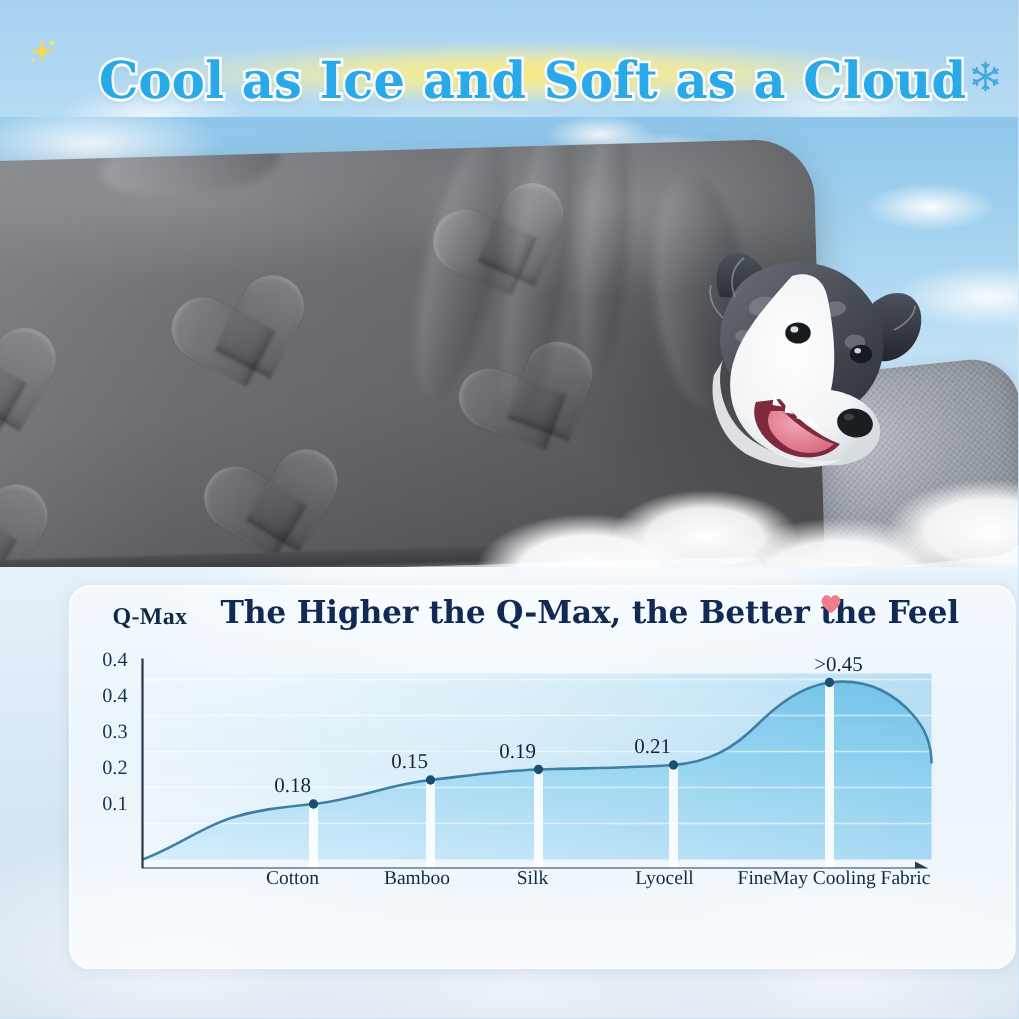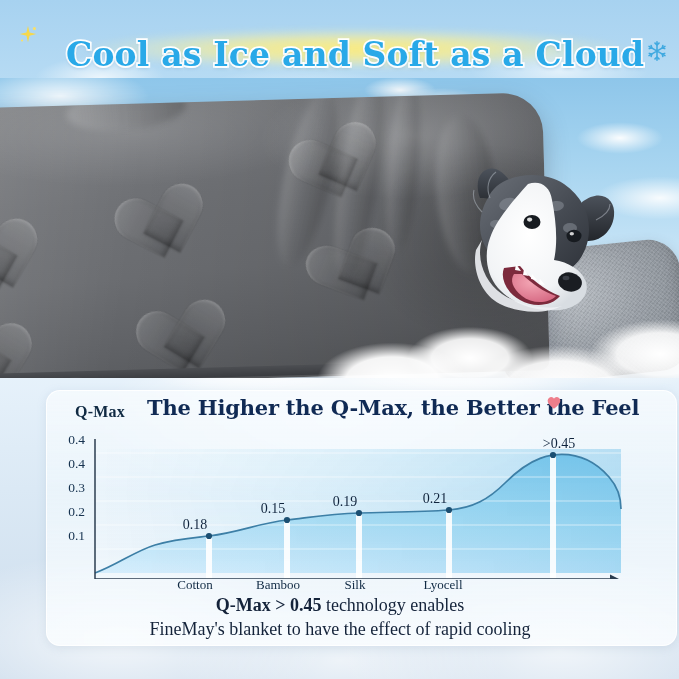--- a/index.html
+++ b/index.html
@@ -459,23 +459,18 @@
     <div class="dlabel" style="left:128px; top:126px; width:40px;">0.18</div>
     <div class="dlabel" style="left:206px; top:110px; width:40px;">0.15</div>
     <div class="dlabel" style="left:278px; top:103px; width:40px;">0.19</div>
     <div class="dlabel" style="left:368px; top:100px; width:40px;">0.21</div>
     <div class="dlabel" style="left:482px; top:45px; width:60px;">&gt;0.45</div>
 
     <div class="xlabel" style="left:118px; width:60px;">Cotton</div>
     <div class="xlabel" style="left:196px; width:70px;">Bamboo</div>
     <div class="xlabel" style="left:283px; width:50px;">Silk</div>
     <div class="xlabel" style="left:363px; width:66px;">Lyocell</div>
-
-    <div class="caption">
-      <div>
-        <b>Q-Max &gt; 0.45</b><span> technology enables</span>
-      </div>
-      <div>FineMay's blanket to have the effect of rapid cooling</div>
-    </div>
+    <div class="xlabel" style="left:436px; width:146px;">FineMay Cooling Fabric</div>
+
   </div>
 
 
 </div>
 
 </body></html>

